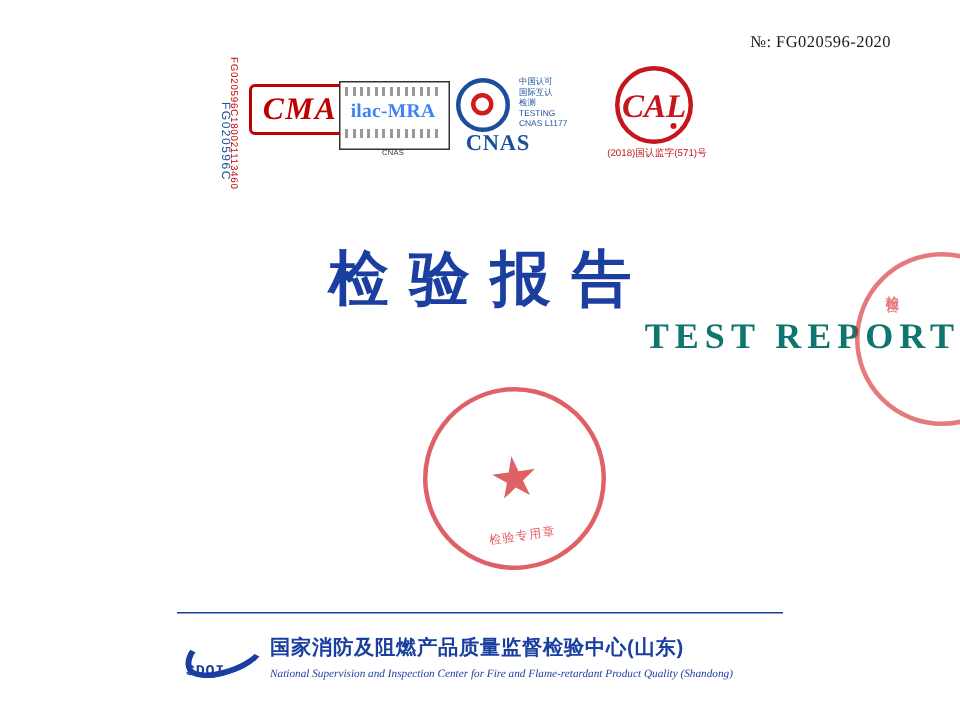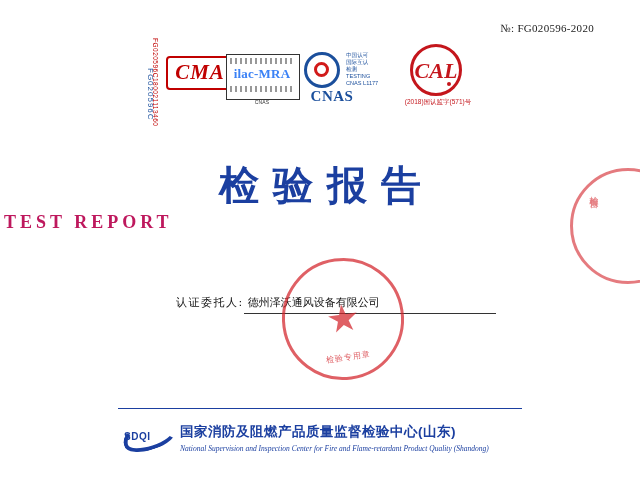--- a/index.html
+++ b/index.html
@@ -231,26 +231,26 @@
     font-size: 40px;
     letter-spacing: 14px;
     color: #1b3fa0;
     text-indent: 14px;
   }
   .title-en {
     position: absolute;
     top: 212px;
     left: 0;
     width: 640px;
-    text-align: left;
-    font-family: "Liberation Serif", serif;
-    font-weight: bold;
-    font-size: 18px;
+    text-align: right;
+    font-family: "Liberation Serif", serif;
+    font-weight: bold;
+    font-size: 24px;
     letter-spacing: 4px;
-    color: #be185d;
+    color: #0f766e;
     text-indent: 4px;
   }
   
   .fields {
     position: absolute;
     left: 176px;
     top: 282px;
     width: 320px;
   }
   .field-row {
@@ -360,22 +360,22 @@
     left: 4px; top: 2px;
     width: 46px; height: 22px;
     border: 4px solid #1b3fa0;
     border-radius: 50% 50% 50% 50% / 60% 60% 40% 40%;
     border-top-color: transparent;
     border-right-color: transparent;
     transform: rotate(-18deg);
   }
   .sdqi-text {
     position: absolute;
-    left: 6px; bottom: 16px;
-    font-family: Liberation Sans, sans-serif;
+    left: 6px; bottom: 4px;
+    font-family: Liberation Mono, monospace;
     font-weight: bold;
     font-size: 10px;
     color: #1b3fa0;
     letter-spacing: .5px;
   }
   .footer-texts {
     padding-left: 6px;
   }
   .footer-cn {
     font-family: Liberation Sans, sans-serif;
@@ -442,24 +442,20 @@
   </div>
 
   <div class="title-cn">检验报告</div>
   <div class="title-en">TEST REPORT</div>
 
   <div class="stamp-edge">
     <div class="vtext">检验报告</div>
   </div>
 
   <div class="fields">
-    <div class="field-row">
-      <div class="field-label">认证委托人:</div>
-      <div class="field-value">德州泽沃通风设备有限公司</div>
-    </div>
   </div>
 
   <div class="stamp">
     <div class="star"></div>
 
     <div class="bottom-text">检验专用章</div>
   </div>
 
   <div class="footer-rule"></div>
   <div class="footer">

